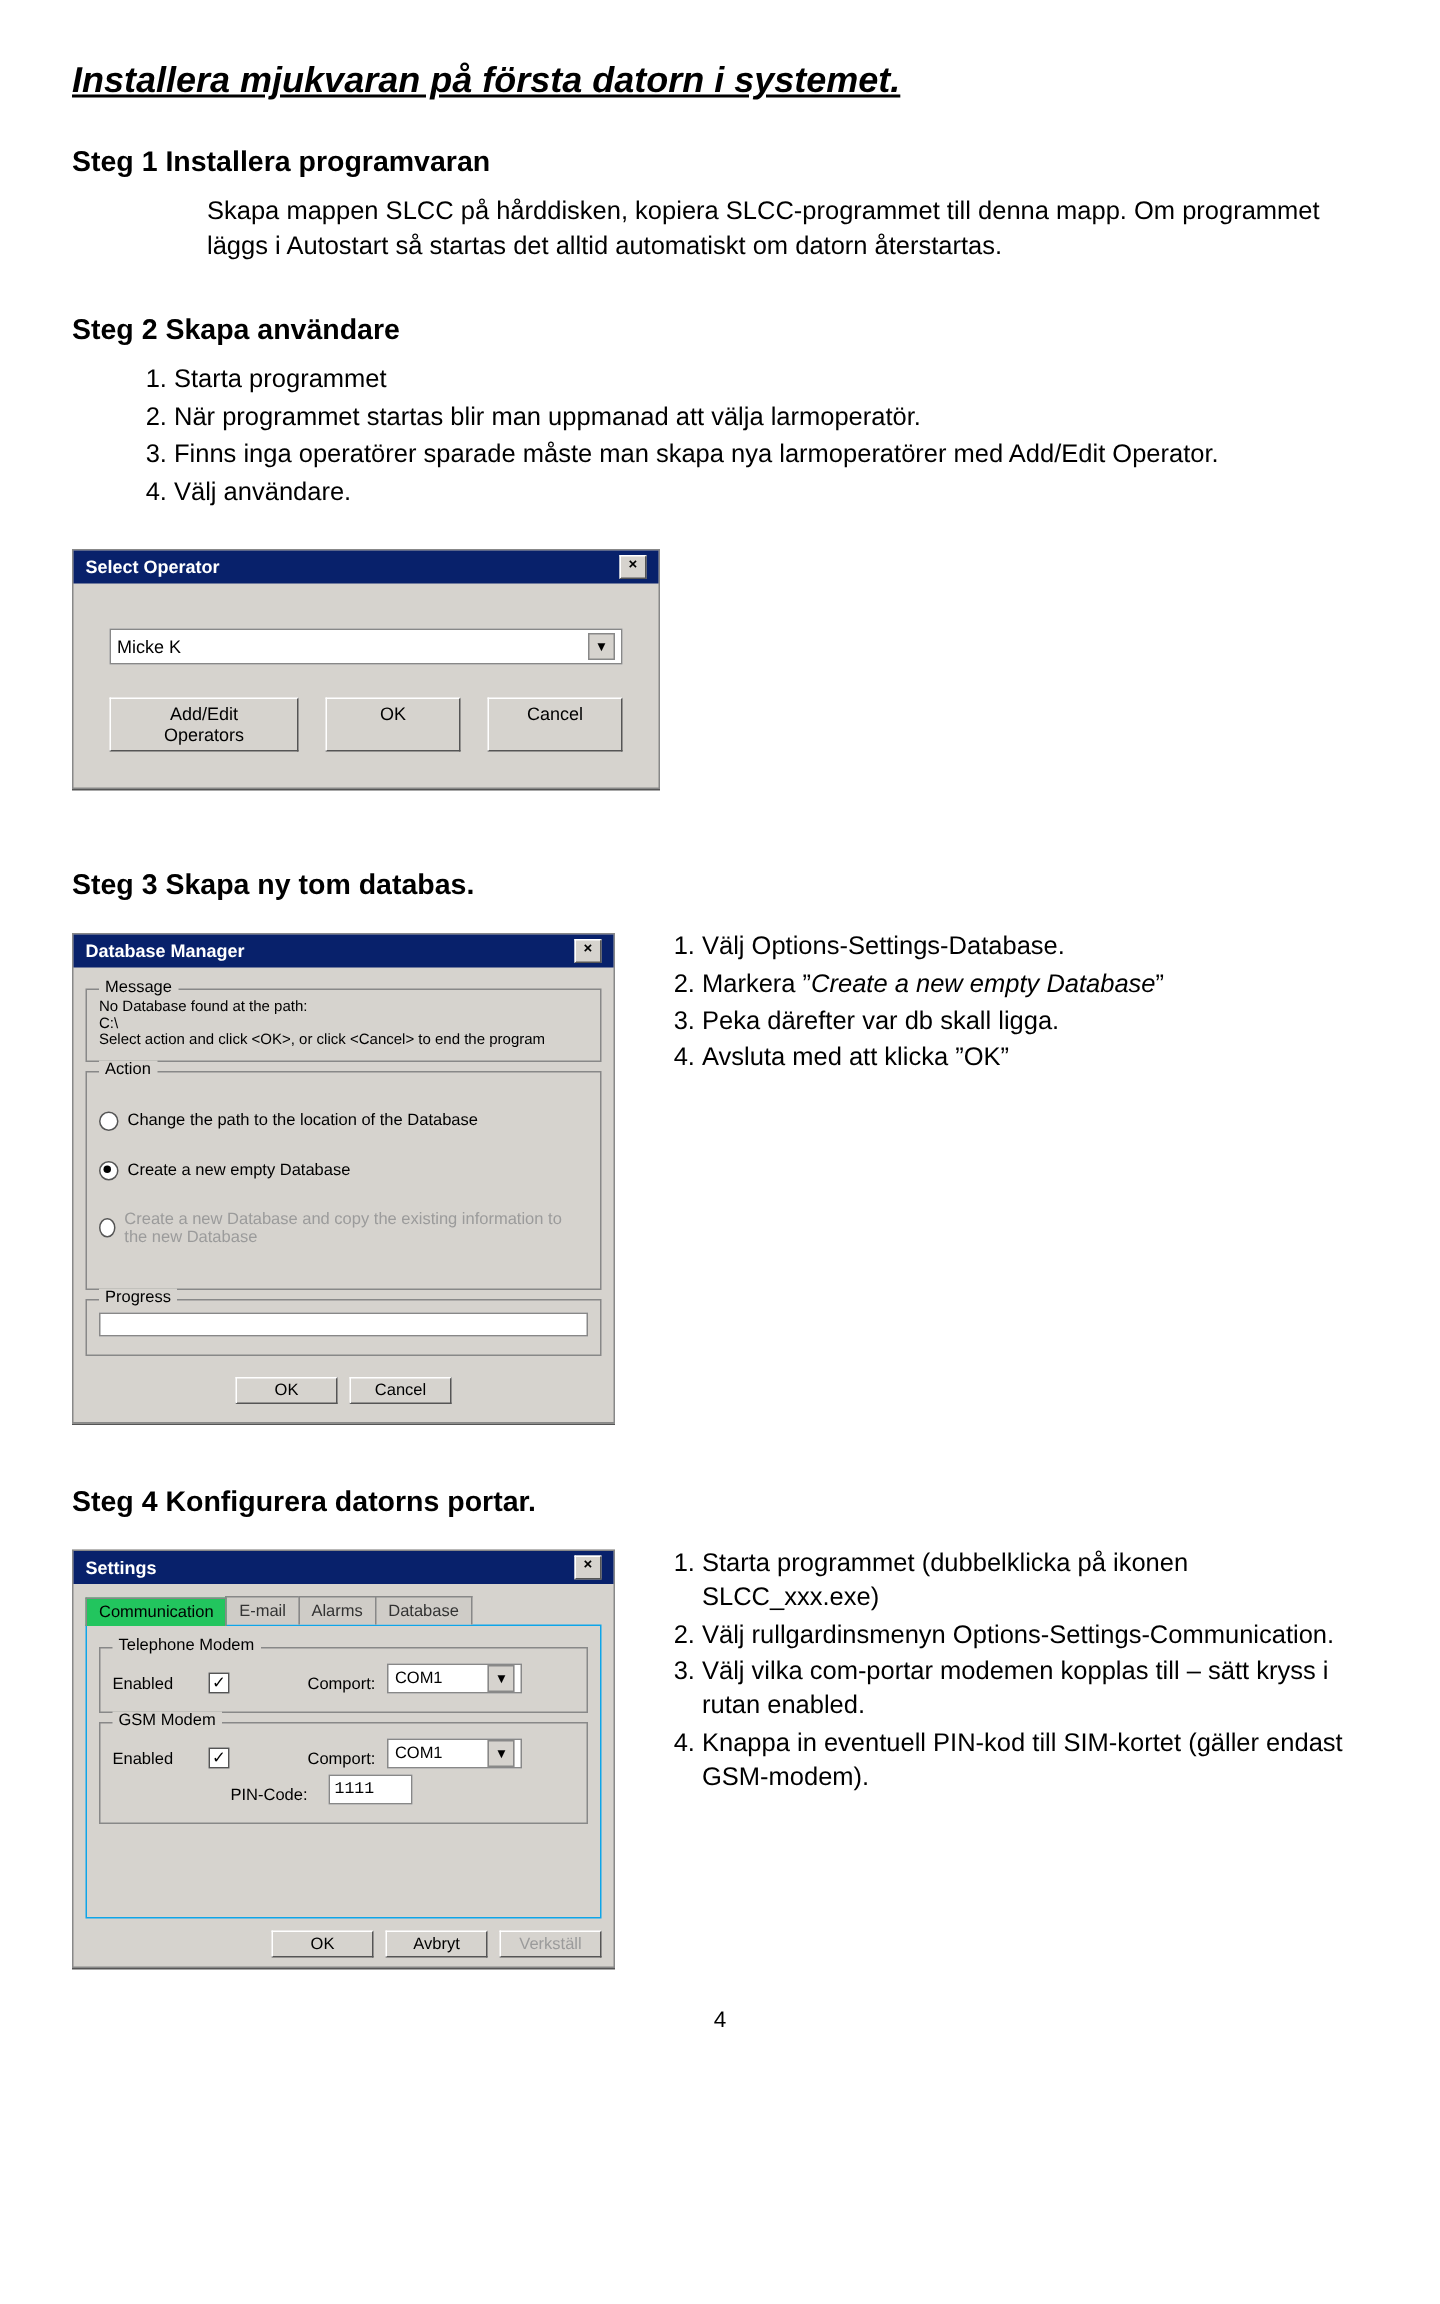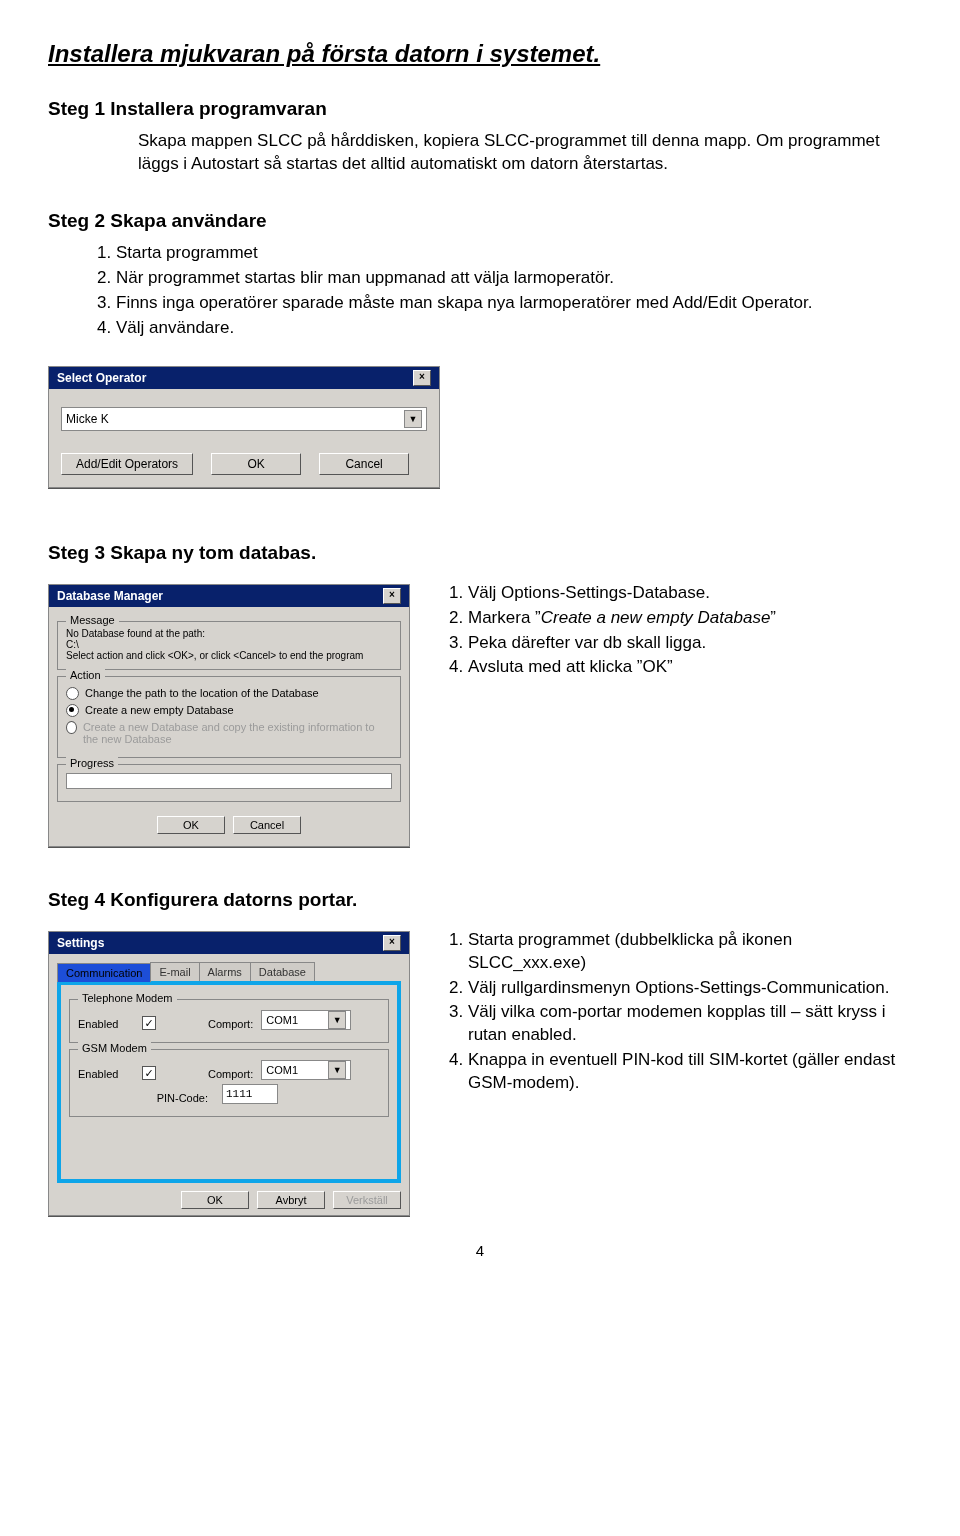--- a/index.html
+++ b/index.html
@@ -67,21 +67,21 @@
     width: 16px; height: 14px;
     background: #d6d3ce;
     border: 1px solid #fff;
     border-right-color:#555; border-bottom-color:#555;
     font-size: 10px;
     line-height: 12px;
     text-align: center;
     font-weight: bold;
     color:#000;
   }
-  .dlg-body { padding: 12px; font-size: 12px; }
+  .dlg-body { padding: 24px; font-size: 12px; }
   .combo {
     background: #fff;
     border: 1px solid #888;
     height: 22px;
     display: flex;
     align-items: center;
     justify-content: space-between;
     padding: 0 4px;
   }
   .combo .arrow {
@@ -106,33 +106,33 @@
     margin:6px 0 4px 0;
     padding:6px 8px 8px 8px;
     position:relative;
     font-size:11px;
   }
   .fieldset .legend {
     position:absolute; top:-8px; left:8px;
     background:#d6d3ce; padding:0 4px;
     font-size:11px;
   }
-  .radio-row {display:flex;gap:6px;margin:4px 0;font-size:11px;}
+  .radio-row {display:flex;align-items:center;gap:6px;margin:20px 0;font-size:11px;}
   .radio {width:11px;height:11px;border:1px solid #555;border-radius:50%;background:#fff;position:relative;}
   .radio.checked::after{content:"";position:absolute;left:2px;top:2px;width:5px;height:5px;background:#000;border-radius:50%;}
   .radio-row.disabled{color:#9b9b9b;}
   .chk {width:12px;height:12px;border:1px solid #555;background:#fff;display:inline-flex;align-items:center;justify-content:center;font-size:10px;}
   .chk.checked::after{content:"✓";font-size:11px;line-height:10px;}
   .form-line{display:flex;align-items:flex-end;gap:8px;margin:4px 0;font-size:11px;}
   .mini-input{background:#fff;border:1px solid #888;height:18px;padding:0 3px;display:flex;align-items:center;min-width:48px;font-size:11px;font-family:Liberation Mono, monospace;}
   .tabs {display:flex;font-size:11px;margin-top:2px;}
   .tab {padding:3px 8px;border:1px solid #888;border-bottom:none;background:#d6d3ce;margin-right:-1px;}
-  .tab.active{background:#1d4ed8;font-weight:normal;position:relative;top:1px;}
+  .tab.active{background:#22c55e;font-weight:normal;position:relative;top:1px;}
   .tab.inactive{background:#cfccc7;color:#333;}
-  .tabpanel{border:4px solid #0ea5e9;padding:8px;font-size:11px;}
+  .tabpanel{border:1px solid #0ea5e9;padding:8px;font-size:11px;}
   .btnrow2{display:flex;gap:8px;justify-content:flex-end;margin-top:8px;}
   .btn.sm{padding:2px 10px;min-width:46px;font-size:11px;}
   .btn.dis{color:#9b9b9b;}
   .small-note{font-size:10px;}
   .progress-box{border:1px solid #888;height:14px;background:#fff;margin-top:2px;}
   .page-num{text-align:center;font-size:15px;margin-top:26px;}
 </style>
 </head>
 <body>
 

